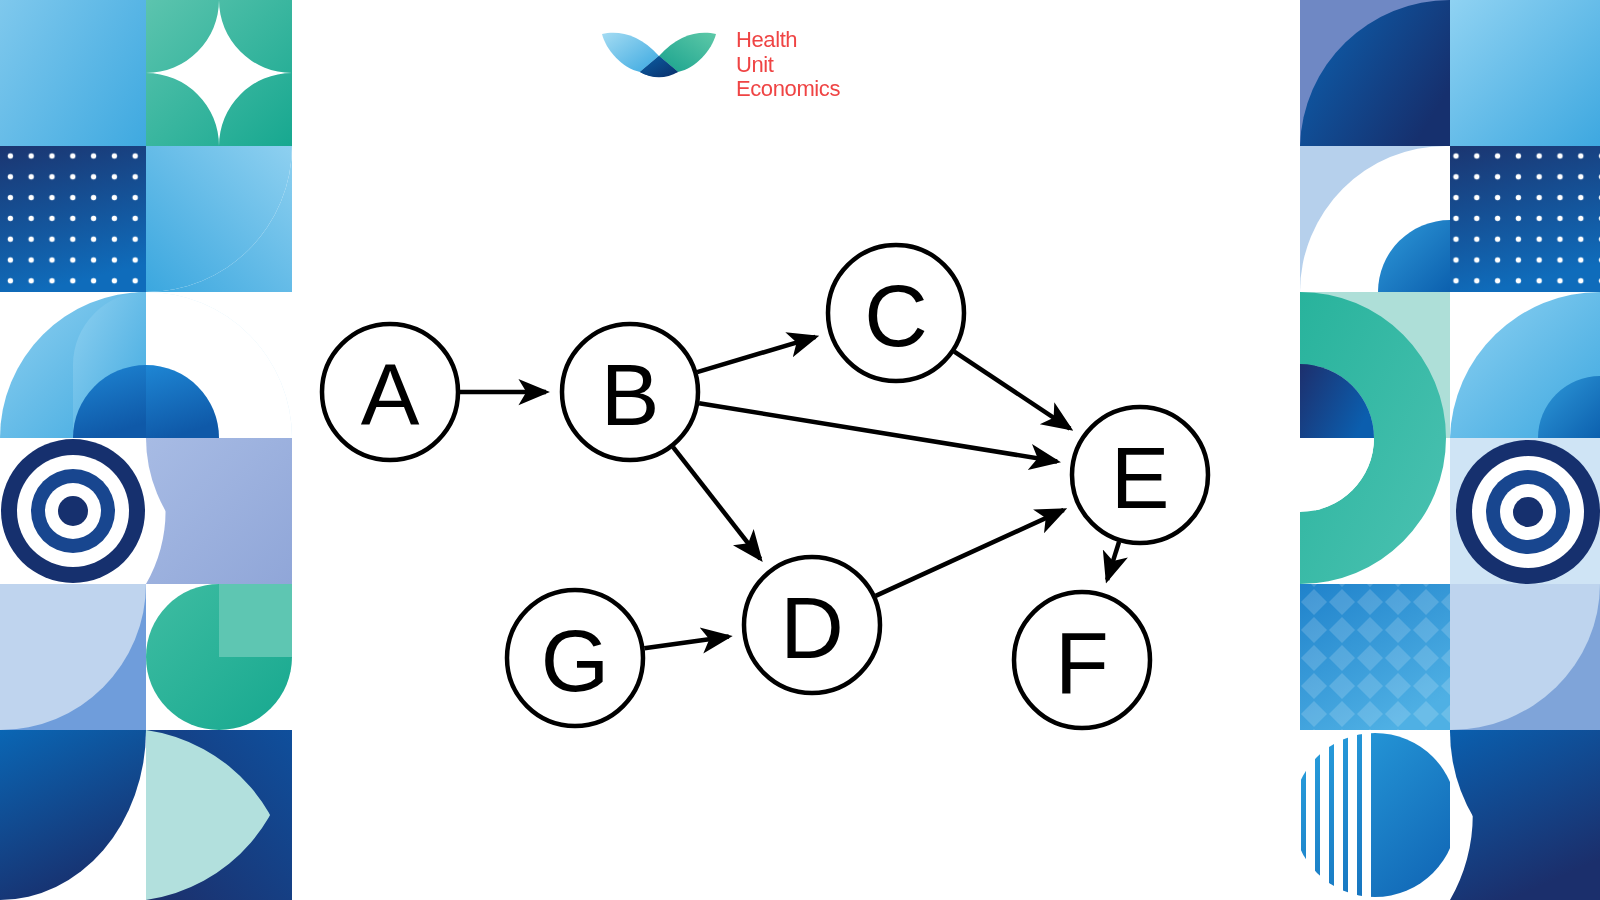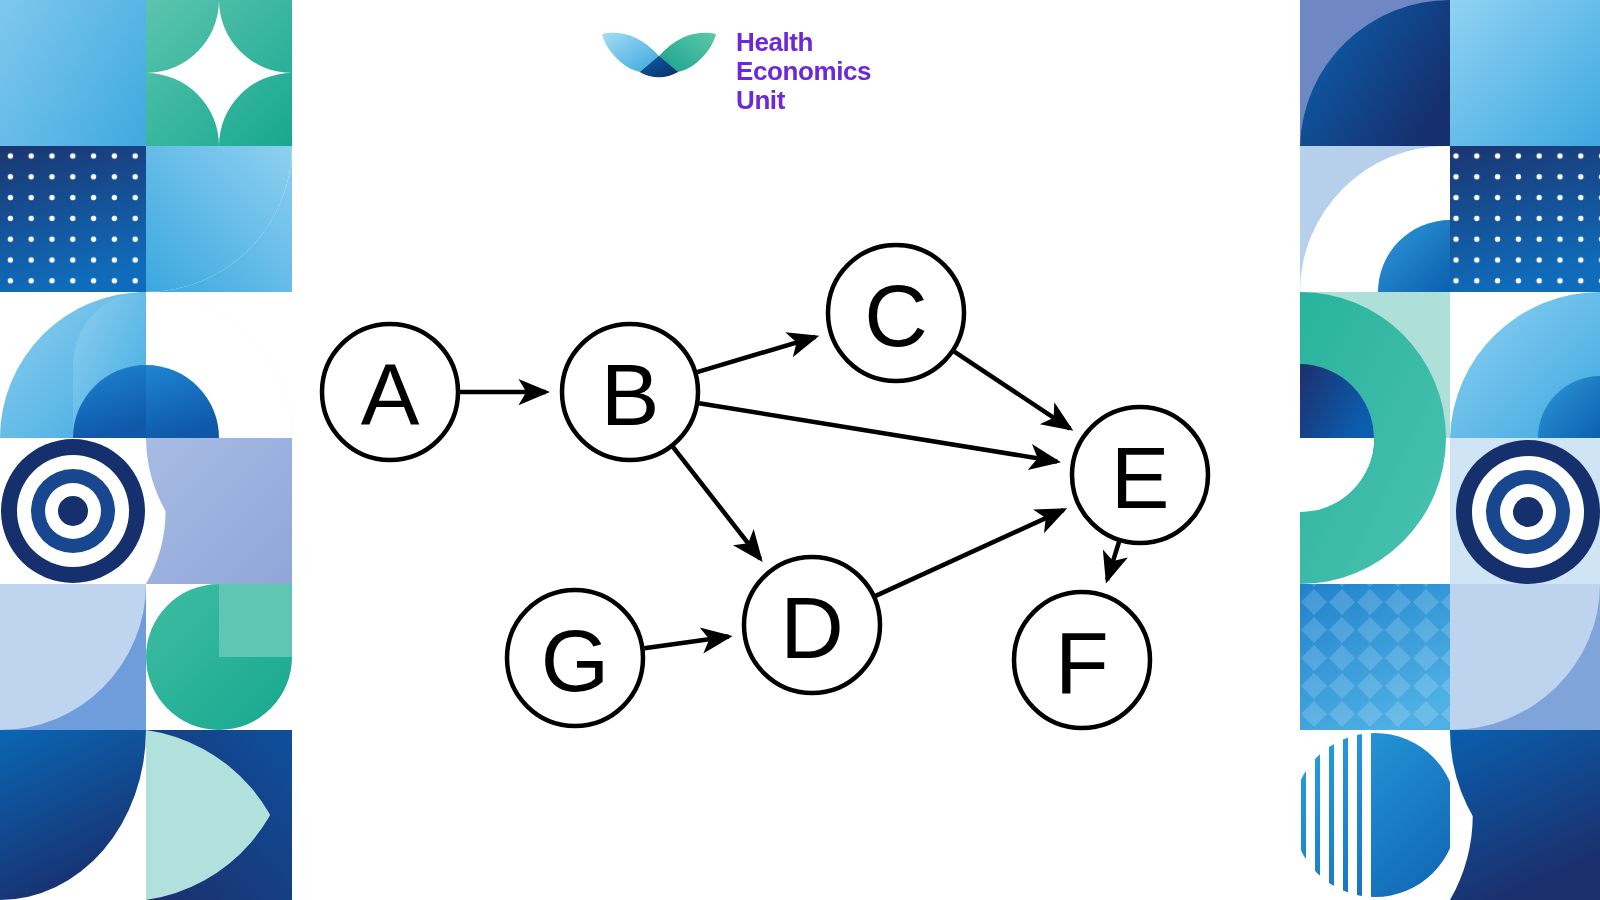--- a/index.html
+++ b/index.html
@@ -6,21 +6,21 @@
   html,body { width:1600px; height:900px; overflow:hidden; background:#ffffff;
               font-family:"Liberation Sans", sans-serif; }
   #stage { position:relative; width:1600px; height:900px; background:#fff; }
 
   .border-band { position:absolute; top:0; height:900px; overflow:hidden; }
   #border-left  { left:0;    width:292px; }
   #border-right { left:1300px; width:300px; }
 
   .brand { position:absolute; left:600px; top:28px; display:flex; align-items:flex-start; gap:18px; }
   .brand-mark { width:118px; height:52px; flex:none; }
-  .brand-text { font-size:26px; line-height:1.12; font-weight:700; color:#6d28d9;
+  .brand-text { font-size:22px; line-height:1.12; font-weight:400; color:#ef4444;
                 letter-spacing:-0.4px; }
 
   #dag { position:absolute; left:0; top:0; width:1600px; height:900px; }
   .node-circle { fill:#ffffff; stroke:#000000; stroke-width:4.5; }
   .node-label  { font-family:"Liberation Sans", sans-serif; font-size:88px; fill:#000000;
                  text-anchor:middle; dominant-baseline:central; }
   .edge-line   { stroke:#000000; stroke-width:4.5; fill:none; }
 </style>
 </head>
 <body>
@@ -288,22 +288,22 @@
             <stop offset="100%" stop-color="#0a2f6b"></stop>
         </linearGradient>
       </defs>
       <path d="M2 6 C18 2 40 6 59 28 L40 44 C22 40 6 22 2 6 Z" fill="url(#wingL)"></path>
       <path d="M116 6 C100 2 78 6 59 28 L78 44 C96 40 112 22 116 6 Z" fill="url(#wingR)"></path>
       <path d="M59 28 L40 44 C48 49 60 50 69 46 L78 44 Z" fill="url(#wingC)"></path>
       <path d="M40 44 L59 28 L78 44 C66 51 52 51 40 44 Z" fill="url(#wingC)"></path>
     </svg>
     <div class="brand-text">
       <div>Health</div>
+      <div>Unit</div>
       <div>Economics</div>
-      <div>Unit</div>
     </div>
   </div>
 
   <svg id="dag" viewBox="0 0 1600 900">
     <defs>
       <marker id="arrow" viewBox="0 0 12 10" refX="10.5" refY="5" markerWidth="7" markerHeight="7" orient="auto-start-reverse" markerUnits="strokeWidth">
         <path d="M0 0 L12 5 L0 10 L3 5 Z" fill="#000000"></path>
       </marker>
     </defs>
     <g id="edge-layer">

